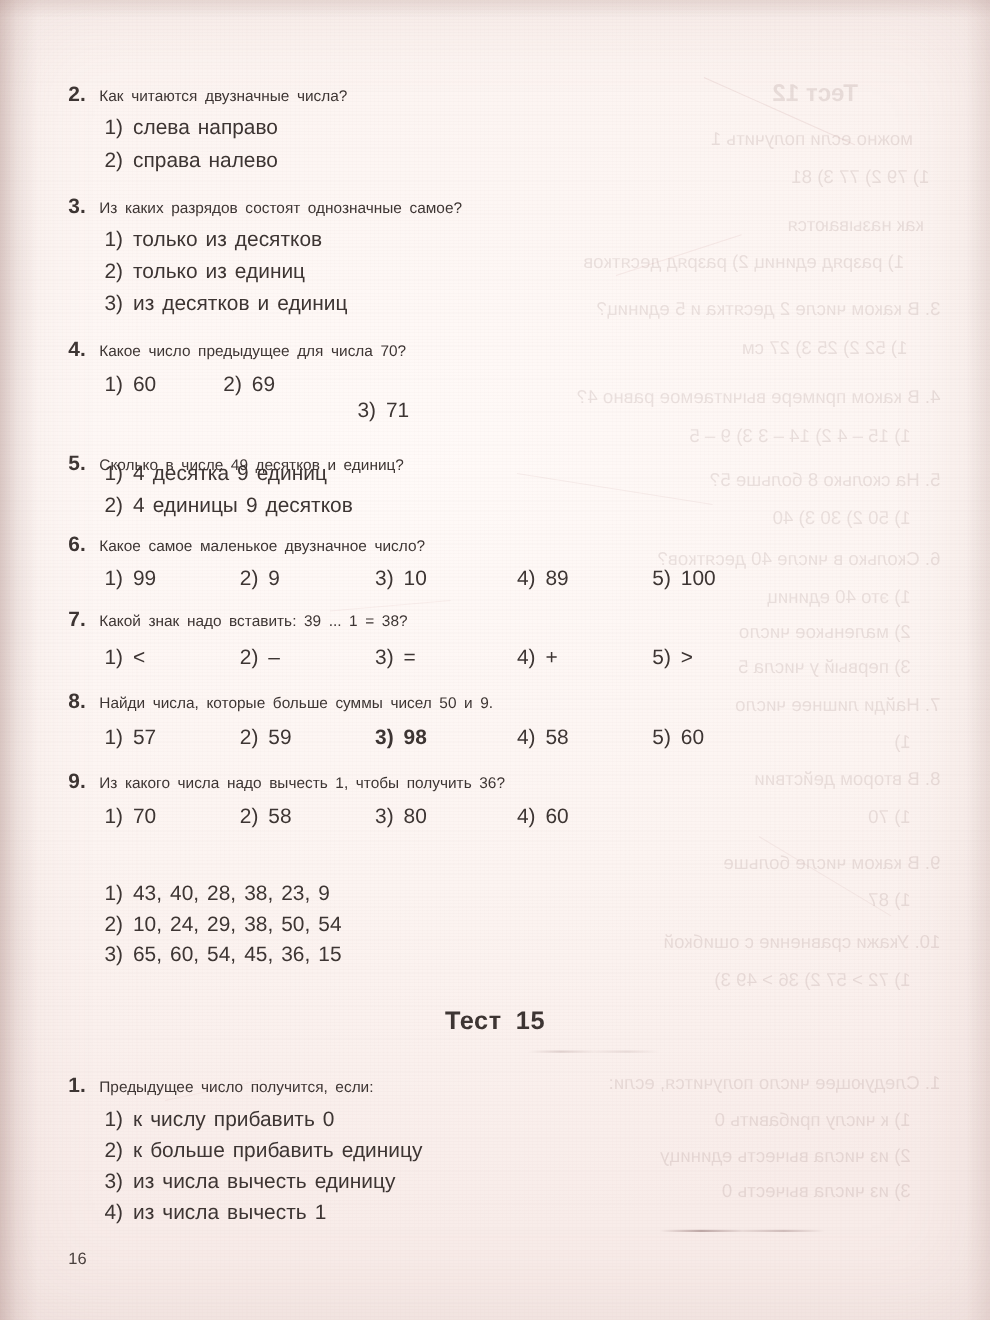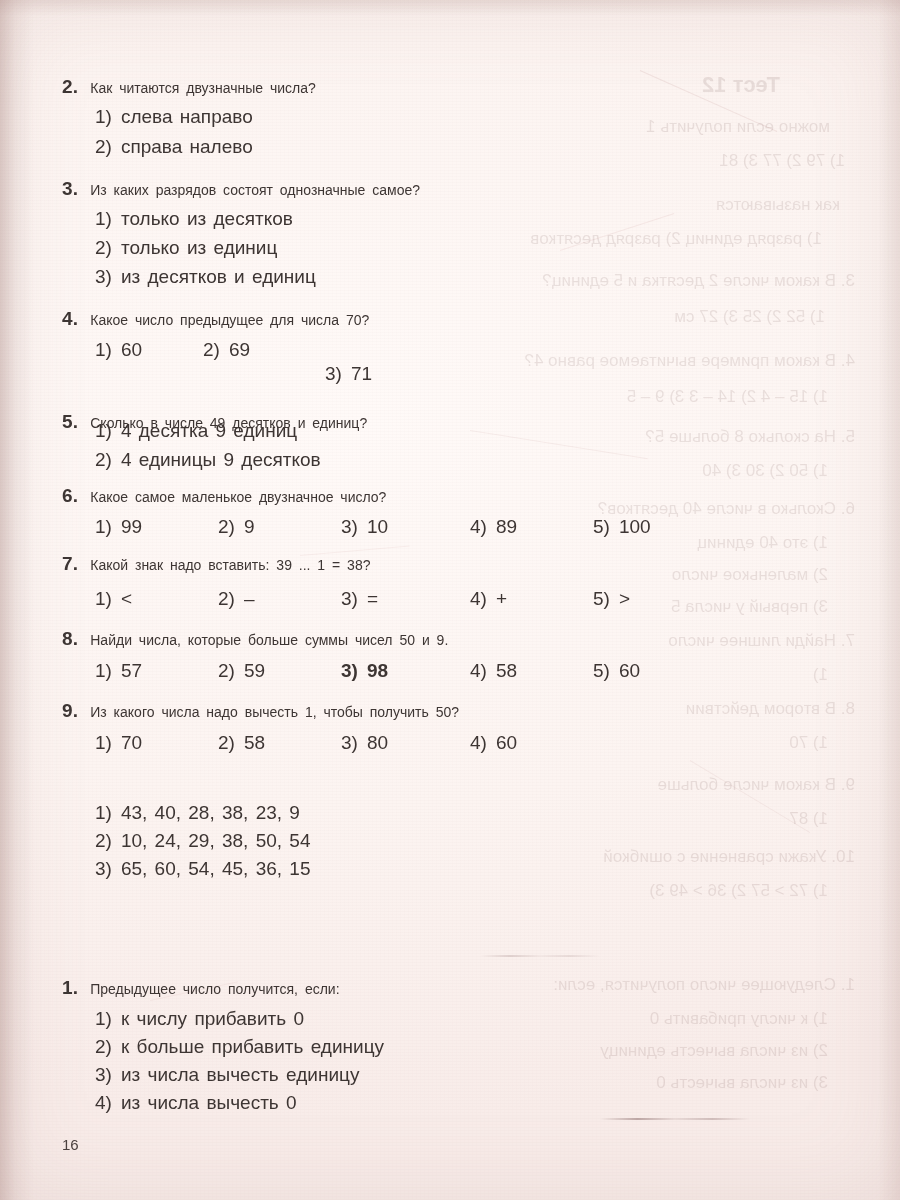--- a/index.html
+++ b/index.html
@@ -266,50 +266,51 @@
       </div>
       <div class="opt-row" style="left: 0px; top: 660px; width: 900px;">
         <span class="opt" style="position: absolute; left: 95px;"><span class="opt-n">1)</span><span class="opt-t">57</span></span>
         <span class="opt" style="position: absolute; left: 218px;"><span class="opt-n">2)</span><span class="opt-t">59</span></span>
         <span class="opt" style="position: absolute; left: 341px; font-weight: bold;"><span class="opt-n">3)</span><span class="opt-t">98</span></span>
         <span class="opt" style="position: absolute; left: 470px;"><span class="opt-n">4)</span><span class="opt-t">58</span></span>
         <span class="opt" style="position: absolute; left: 593px;"><span class="opt-n">5)</span><span class="opt-t">60</span></span>
       </div>
       <div class="q" style="left: 62px; top: 700px;">
         <span class="q-num">9.</span>
-        <span class="q-text">Из какого числа надо вычесть 1, чтобы получить 50?</span>
+        <span class="q-text">Из какого числа надо вычесть 1, чтобы получить 36?</span>
       </div>
       <div class="opt-row" style="left: 0px; top: 732px; width: 900px;">
         <span class="opt" style="position: absolute; left: 95px;"><span class="opt-n">1)</span><span class="opt-t">70</span></span>
         <span class="opt" style="position: absolute; left: 218px;"><span class="opt-n">2)</span><span class="opt-t">58</span></span>
         <span class="opt" style="position: absolute; left: 341px;"><span class="opt-n">3)</span><span class="opt-t">80</span></span>
         <span class="opt" style="position: absolute; left: 470px;"><span class="opt-n">4)</span><span class="opt-t">60</span></span>
       </div>
       <div class="opt-row" style="left: 0px; top: 802px; width: 900px;">
         <span class="opt" style="position: absolute; left: 95px;"><span class="opt-n">1)</span><span class="opt-t">43, 40, 28, 38, 23, 9</span></span>
       </div>
       <div class="opt-row" style="left: 0px; top: 830px; width: 900px;">
         <span class="opt" style="position: absolute; left: 95px;"><span class="opt-n">2)</span><span class="opt-t">10, 24, 29, 38, 50, 54</span></span>
       </div>
       <div class="opt-row" style="left: 0px; top: 858px; width: 900px;">
         <span class="opt" style="position: absolute; left: 95px;"><span class="opt-n">3)</span><span class="opt-t">65, 60, 54, 45, 36, 15</span></span>
       </div>
+      <div class="test-title" style="left: 0px; top: 914px; width: 900px; text-align: center;">Тест 15</div>
       <div class="q" style="left: 62px; top: 977px;">
         <span class="q-num">1.</span>
         <span class="q-text">Предыдущее число получится, если:</span>
       </div>
       <div class="opt-row" style="left: 0px; top: 1008px; width: 900px;">
         <span class="opt" style="position: absolute; left: 95px;"><span class="opt-n">1)</span><span class="opt-t">к числу прибавить 0</span></span>
       </div>
       <div class="opt-row" style="left: 0px; top: 1036px; width: 900px;">
         <span class="opt" style="position: absolute; left: 95px;"><span class="opt-n">2)</span><span class="opt-t">к больше прибавить единицу</span></span>
       </div>
       <div class="opt-row" style="left: 0px; top: 1064px; width: 900px;">
         <span class="opt" style="position: absolute; left: 95px;"><span class="opt-n">3)</span><span class="opt-t">из числа вычесть единицу</span></span>
       </div>
       <div class="opt-row" style="left: 0px; top: 1092px; width: 900px;">
-        <span class="opt" style="position: absolute; left: 95px;"><span class="opt-n">4)</span><span class="opt-t">из числа вычесть 0</span></span>
+        <span class="opt" style="position: absolute; left: 95px;"><span class="opt-n">4)</span><span class="opt-t">из числа вычесть 1</span></span>
       </div>
     </div>
 
   <div class="page-num" style="left:62px; top:1136px;">16</div>
 
 </div>
 
 </body></html>

